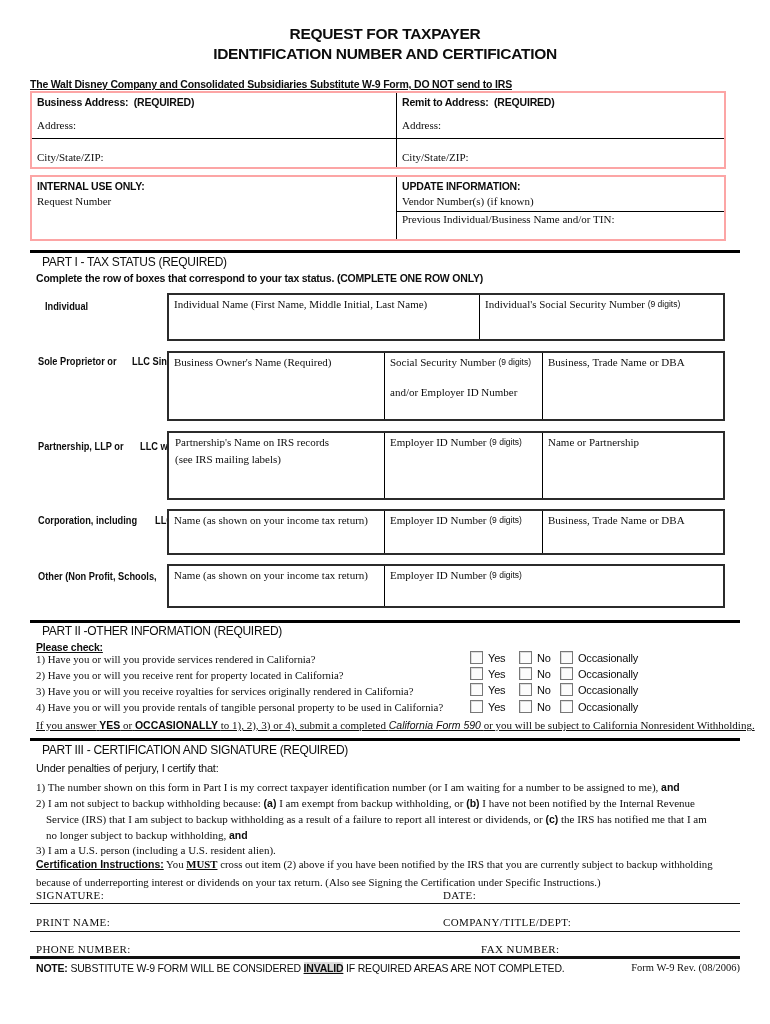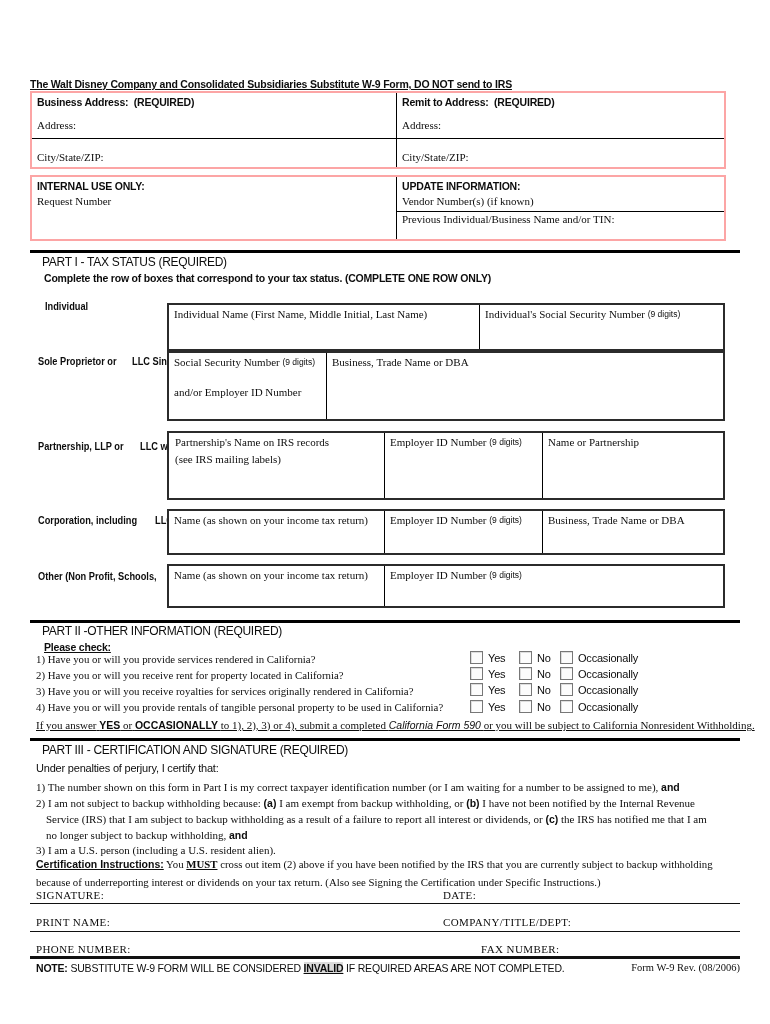--- a/index.html
+++ b/index.html
@@ -31,21 +31,21 @@
     font-weight:bold; font-size:10.5px; letter-spacing:-0.2px; }
   .ser11 { font-size:11px; font-family:"Liberation Serif", serif; }
   .hline { position:absolute; left:0; right:0; border-top:1px solid #000; }
 
   
   .rule3 { left:30px; width:710px; height:3px; background:#000; }
 
   .part-hdr { left:42px; font-family:"Liberation Sans", sans-serif; font-weight:normal;
     font-size:12px; letter-spacing:-0.3px; }
   .part-sub { left:36px; font-family:"Liberation Sans", sans-serif; font-weight:bold;
-    font-size:10.5px; letter-spacing:-0.2px;margin-left:8px; }
+    font-size:10.5px; letter-spacing:-0.2px; }
 
   
   .p1-label { left:38px; font-family:"Liberation Sans", sans-serif; }
   .p1-label .l { font-weight:bold; font-size:10.5px; line-height:16px; }
   .p1-label .sub { font-size:9.5px; line-height:13px; color:#222; }
   .p1-box { left:167px; width:558px; border:2px solid #2b2b2b; background:#fff;
     display:flex; box-sizing:border-box; }
   .p1-cell { position:relative; box-sizing:border-box; border-right:1px solid #000;
     padding:3px 5px; font-size:11px; }
   .p1-cell:last-child { border-right:none; flex:1; }
@@ -76,20 +76,24 @@
   .sigline-thick { left:30px; width:710px; height:2.5px; background:#111; }
   .note { left:36px; font-family:"Liberation Sans", sans-serif; font-size:10.5px; letter-spacing:-0.2px; }
   .invalid-hl { background:#dcdcdc; }
   .formrev { right:30px; font-size:10.5px; }
 </style>
 </head>
 <body>
 
 <div class="page">
 
+  <div class="abs title">
+    <div>REQUEST FOR TAXPAYER</div>
+    <div>IDENTIFICATION NUMBER AND CERTIFICATION</div>
+  </div>
 
   <div class="abs subtitle">The Walt Disney Company and Consolidated Subsidiaries Substitute W-9 Form, DO NOT send to IRS</div>
 
   <div class="abs twobox addr-box">
     <div class="col-l">
       <div class="box-hdr">
         <span>Business Address:</span>&nbsp;&nbsp;<span>(REQUIRED)</span>
       </div>
       <div class="abs ser11" style="top:26px;left:5px;">Address:</div>
       <div class="abs ser11" style="top:58px;left:5px;">City/State/ZIP:</div>
@@ -117,36 +121,39 @@
     </div>
   </div>
 
   <div class="abs rule3" style="top:250px;"></div>
   <div class="abs part-hdr" style="top:255px;">PART I - TAX STATUS (REQUIRED)</div>
   <div class="abs part-sub" style="top:272px;">Complete the row of boxes that correspond to your tax status. (COMPLETE ONE ROW ONLY)</div>
 
   <div class="abs p1-label" style="top:296px;margin-left:7px;">
     <div class="l condense">Individual</div>
   </div>
-  <div class="abs p1-box" style="top:303px;height:48px;">
+  <div class="abs p1-box" style="top:293px;height:48px;">
     <div class="p1-cell" style="width:311px;">
       <span>Individual Name (First Name, Middle Initial, Last Name)</span>
     </div>
     <div class="p1-cell">
       <span>Individual's Social Security Number</span>
       <span class="digits">(9 digits)</span>
     </div>
   </div>
 
   <div class="abs p1-label" style="top:351px;">
     <div class="l condense">Sole Proprietor or</div>
     <div class="l condense">LLC Single-Owner</div>
     <div class="sub condense">(Unincorporated)</div>
   </div>
   <div class="abs p1-box" style="top:351px;height:70px;">
+    <div class="p1-cell" style="width:216px;">
+      <span>Business Owner's Name (Required)</span>
+    </div>
     <div class="p1-cell" style="width:158px;">
       <div><span>Social Security Number</span>
         <span class="digits">(9 digits)</span></div>
       <div style="margin-top:18px;">and/or Employer ID Number</div>
     </div>
     <div class="p1-cell">
       <span>Business, Trade Name or DBA</span>
     </div>
   </div>
 

